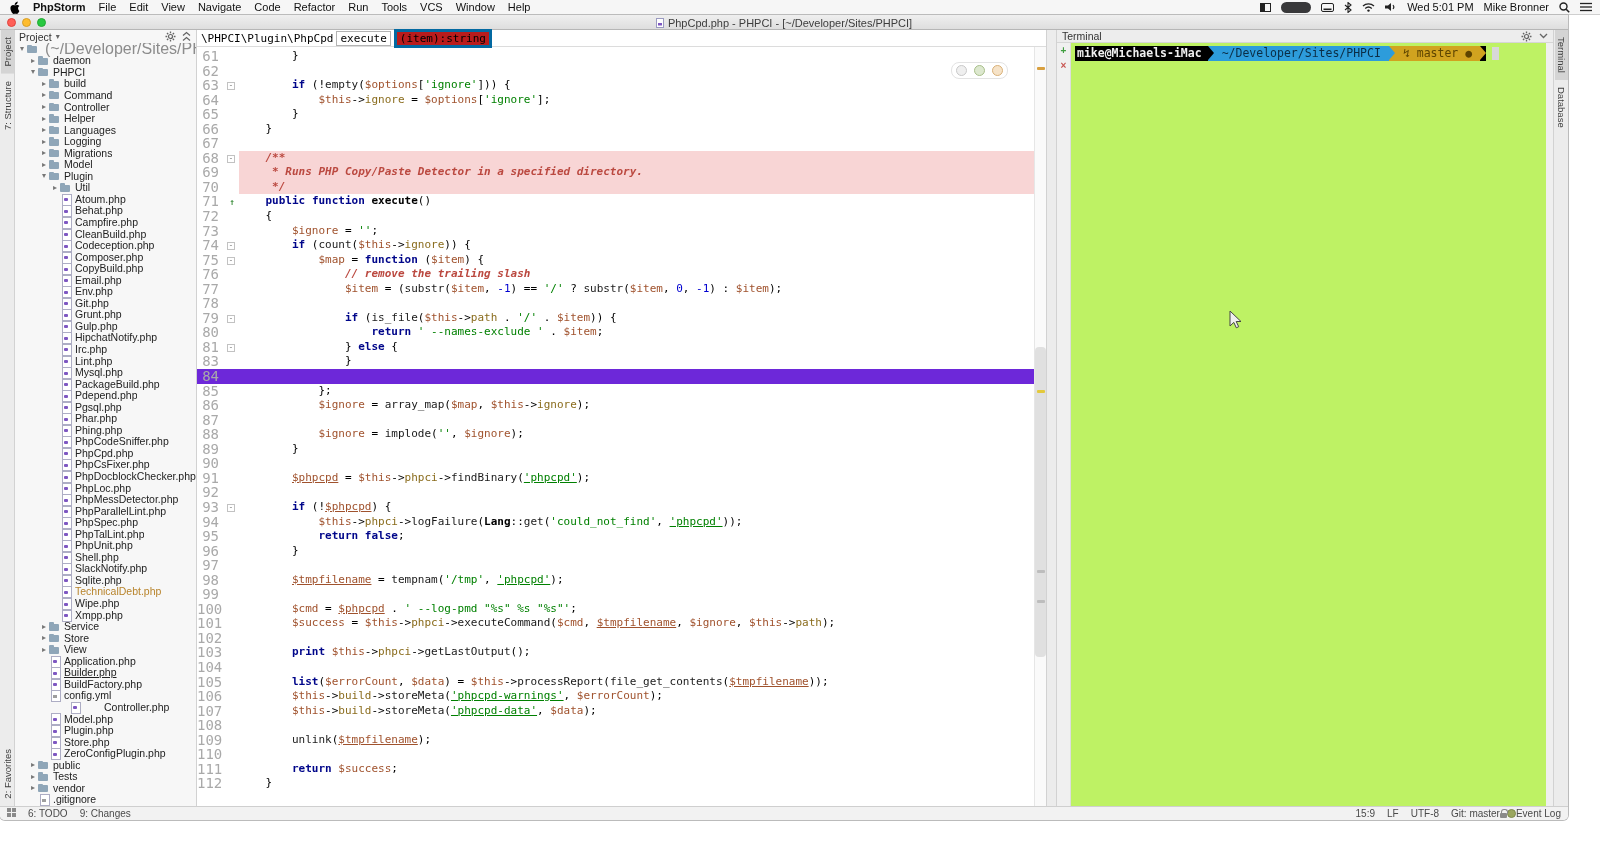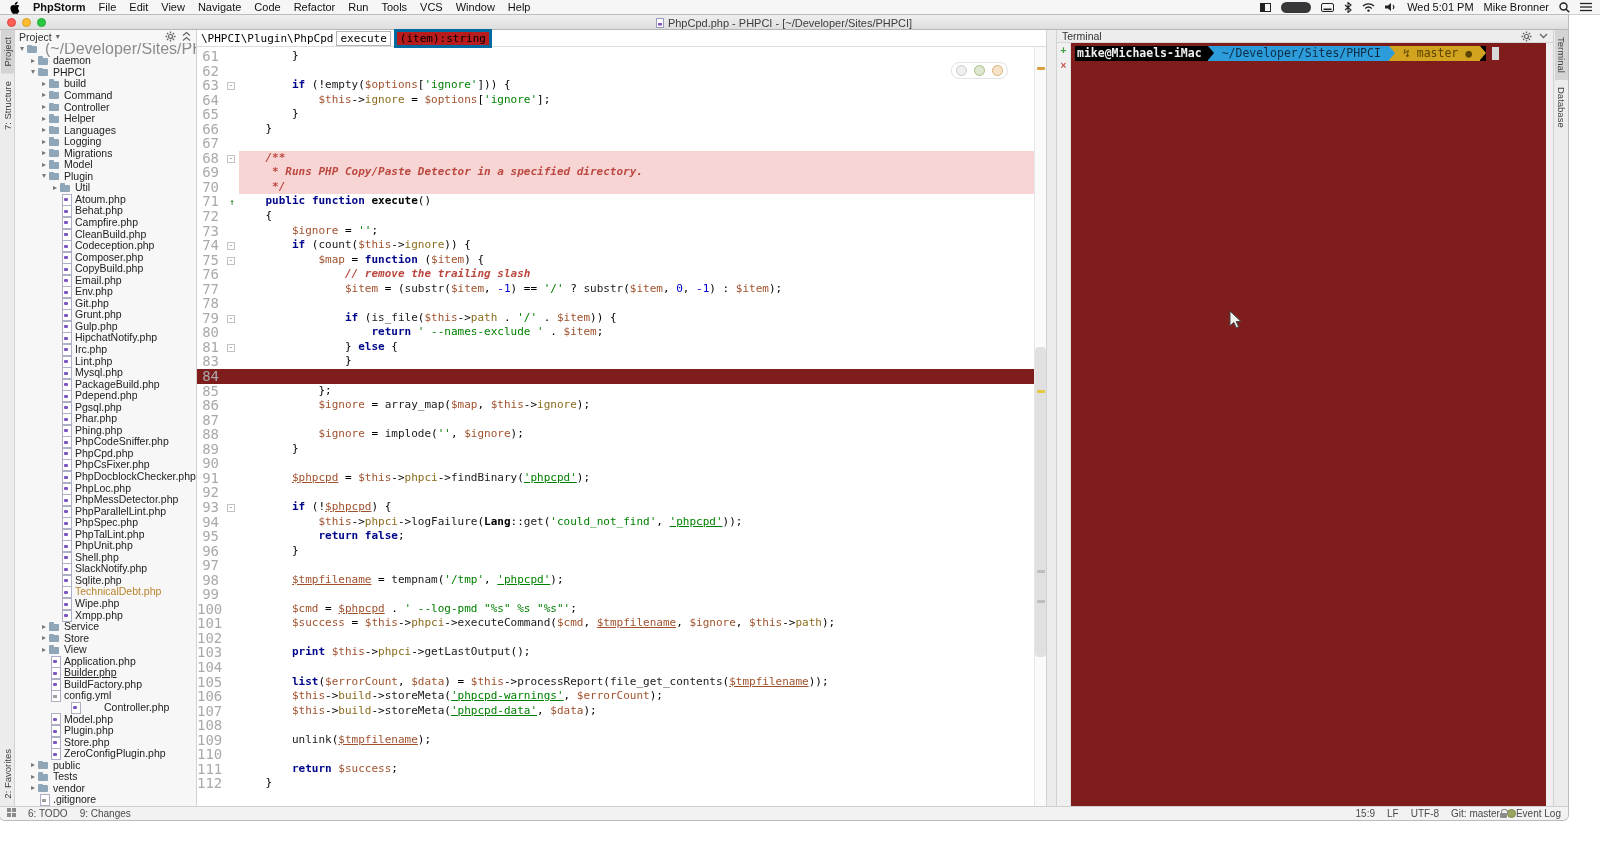--- a/index.html
+++ b/index.html
@@ -54,21 +54,21 @@
   
   .editor { position:absolute; left:197px; top:15px; width:849px; height:776px; background:#fff; }
   .crumbs { position:absolute; top:0; left:0; right:0; height:17px; background:#fff; border-bottom:1px solid #dcdcdc; font:11px "DejaVu Sans Mono",monospace; display:flex; align-items:center; gap:3px; padding-left:4px; color:#000; }
   .crumb-box { border:1px solid #b3b3b3; background:#fff; padding:0 3px; }
   .crumb-cur { background:#b91c1c; border:3px solid #0369a1; padding:0 3px; }
   .code { position:absolute; top:17px; left:0; right:12px; bottom:0; font:11px "DejaVu Sans Mono",monospace; padding-top:2px; }
   .line { display:flex; height:14.55px; line-height:14.55px; white-space:pre; }
   .ln { width:24px; flex:none; text-align:right; color:#a9a9a9; font-size:14px; padding-right:2px; }
   .gut { width:18px; flex:none; position:relative; }
   .ct { flex:1; color:#000; }
-  .line.hl-yellow { background:#7f1d1d; }
+  .line.hl-yellow { background:#6d28d9; }
   .line.hl-pink .ct { background:#f8d5d5; }
   .fold { position:absolute; right:4px; top:4px; width:8px; height:8px; border:1px solid #c2c2c2; background:#fff; color:#888; font-size:8px; line-height:5px; text-align:center; }
   .impl { position:absolute; right:4px; top:1px; color:#3f8f3f; font-size:9px; font-weight:bold; }
   .tk-k { color:#00068a; font-weight:bold; }
   .tk-v { color:#a0522d; }
   .tk-p { color:#8a6c1d; }
   .tk-s { color:#008000; }
   .tk-n { color:#0000d0; }
   .tk-c { color:#bb4940; font-style:italic; font-weight:bold; }
   .tk-fx { color:#1a1a1a; }
@@ -84,21 +84,21 @@
   
   .splitter { position:absolute; left:1046px; top:15px; width:11px; height:776px; background:#ececec; border-left:1px solid #d2d2d2; border-right:1px solid #d2d2d2; }
 
   
   .terminal { position:absolute; left:1057px; top:15px; width:496px; height:776px; background:#fff; }
   .termbar { position:absolute; top:0; left:0; right:0; height:13px; background:#ededed; border-bottom:1px solid #d6d6d6; display:flex; align-items:center; font-size:10.5px; color:#333; padding:0 5px; gap:8px; }
   .termbar .spacer { flex:1; }
   .termbody { position:absolute; top:13px; left:0; right:0; bottom:0; display:flex; }
   .termtools { width:14px; background:#f0f0f0; border-right:1px solid #ddd; display:flex; flex-direction:column; align-items:center; padding-top:3px; gap:5px; }
   .ttool { font-size:10px; line-height:10px; cursor:default; }
-  .termscreen { flex:1; background:#7f1d1d; color:#e8e8e8; font:11.5px "DejaVu Sans Mono",monospace; padding:3px 4px; position:relative; }
+  .termscreen { flex:1; background:#bef264; color:#e8e8e8; font:11.5px "DejaVu Sans Mono",monospace; padding:3px 4px; position:relative; }
   .termscroll { width:7px; background:#efefef; }
   .prompt { display:flex; align-items:center; height:15px; }
   .p-user { color:#f0f0f0; font-weight:bold; background:#000; padding:0 6px 0 2px; height:15px; line-height:15px; }
   .p-dir { background:#2d9cdb; color:#0b2d45; padding:0 8px; height:15px; line-height:15px; }
   .p-git { background:#d1a31f; color:#5d4400; padding:0 8px; height:15px; line-height:15px; }
   .p-sep { display:inline-block; height:15px; }
   .p-sep i { display:block; width:0; height:0; border-top:7.5px solid transparent; border-bottom:7.5px solid transparent; border-left:6px solid #000; }
   .sep-blue { background:#2d9cdb; }
   .sep-yellow { background:#d1a31f; }
   .sep-black { background:#000; }

